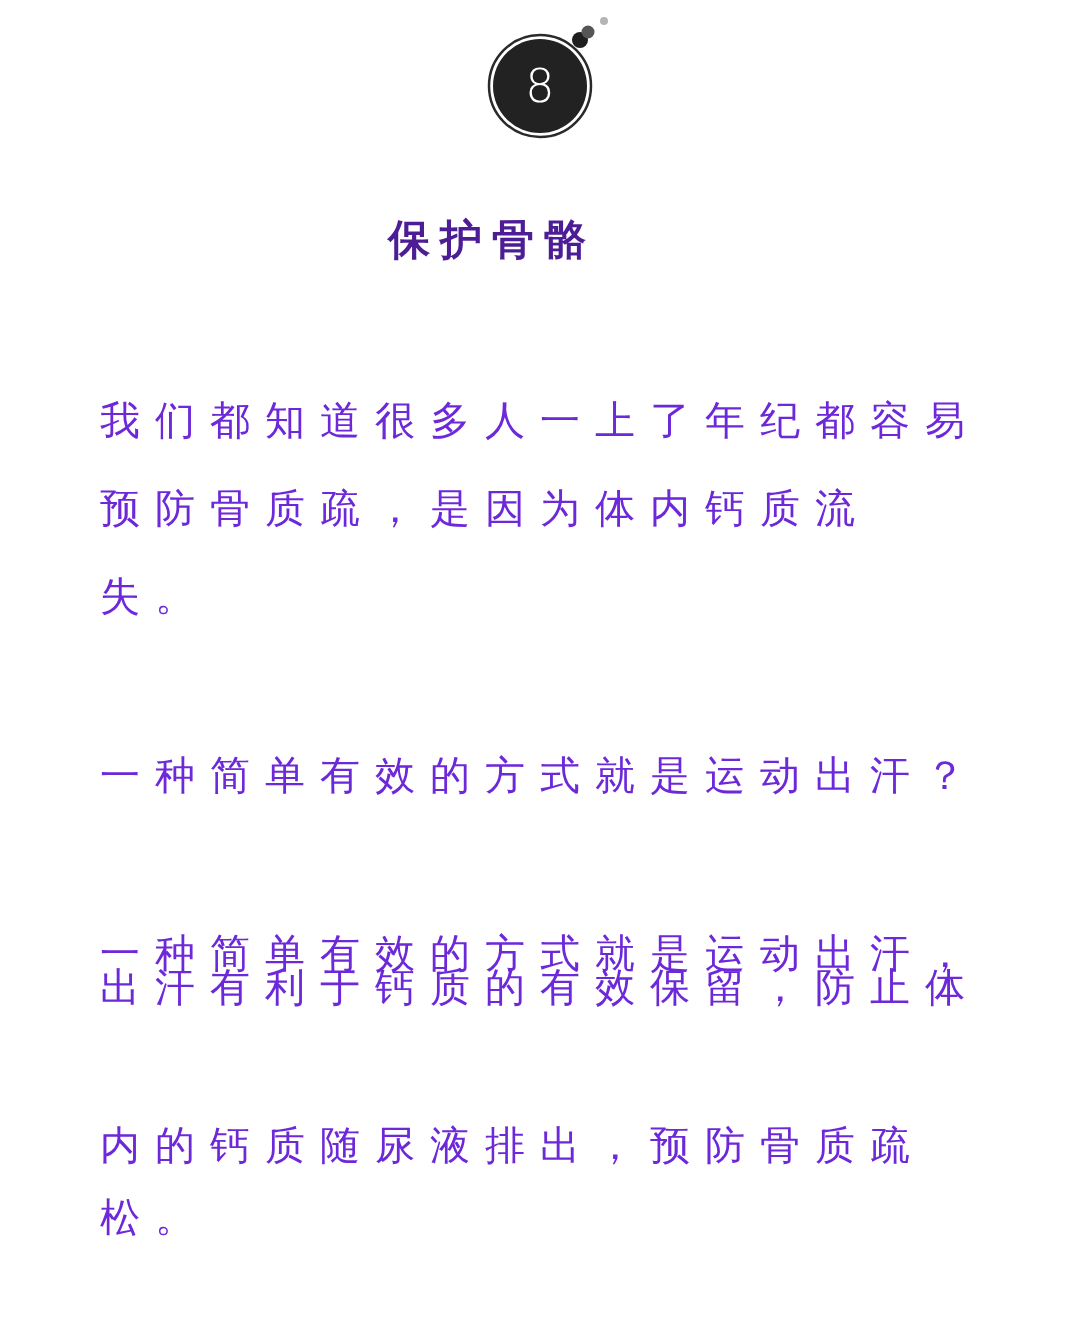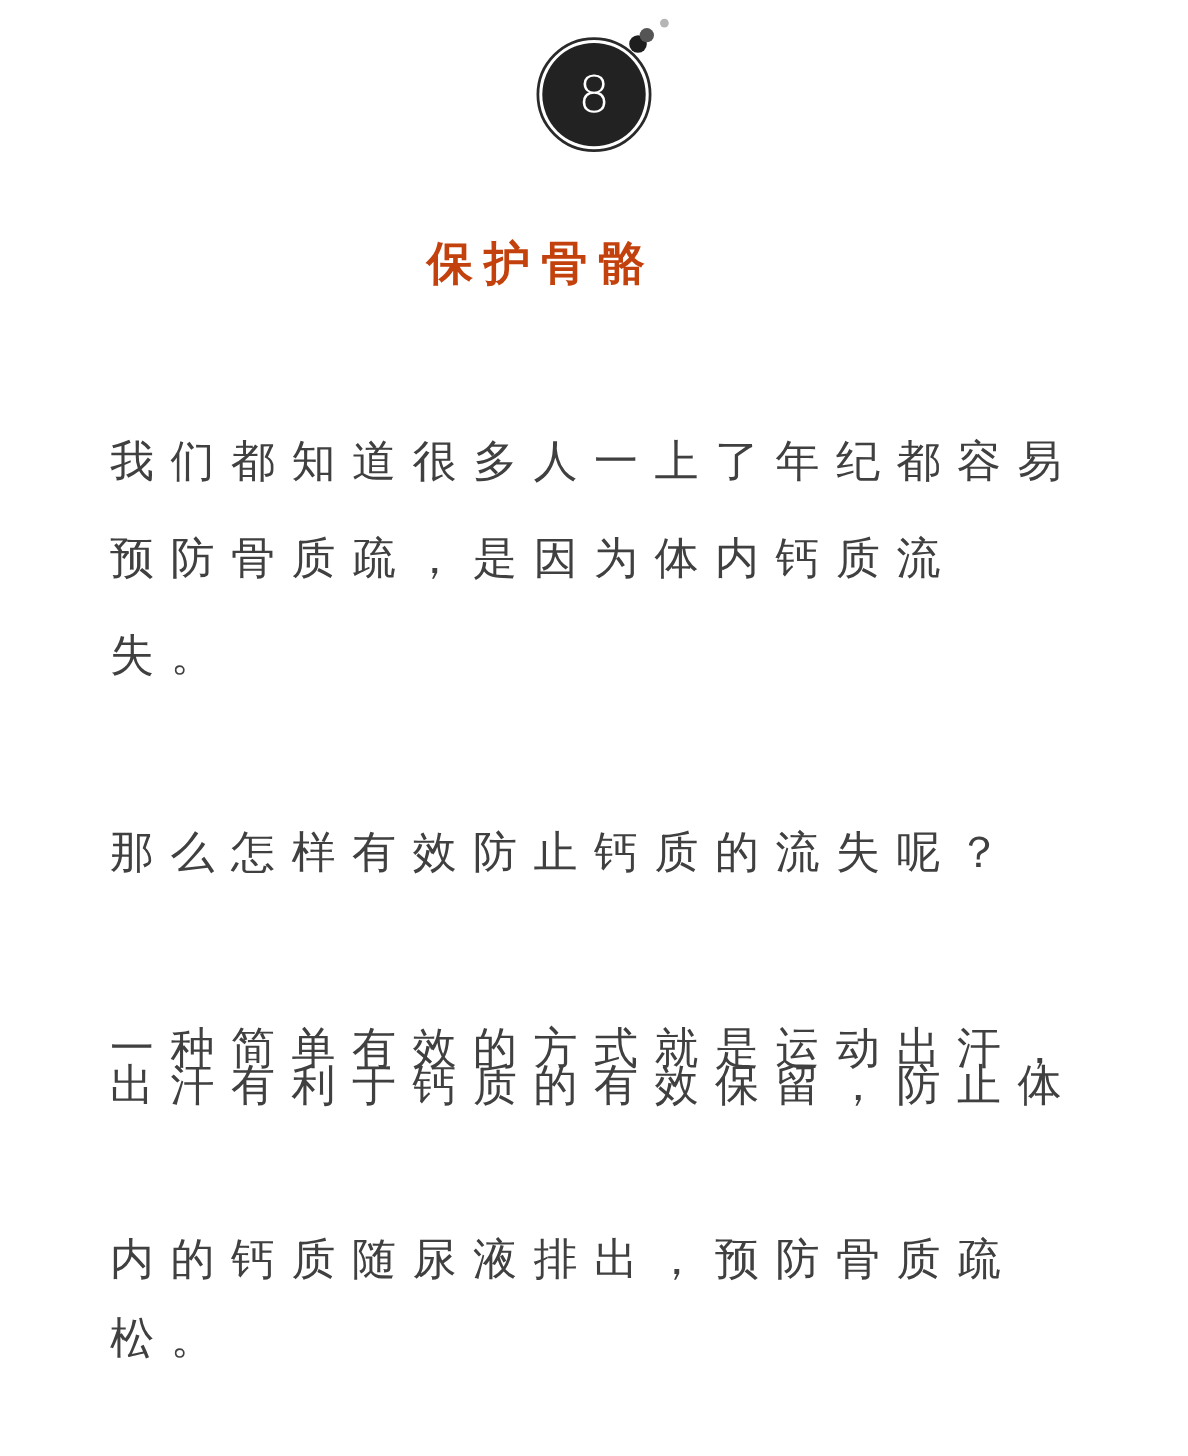--- a/index.html
+++ b/index.html
@@ -38,29 +38,29 @@
     }
     .section-title {
       position: absolute;
       left: 0;
       top: 212px;
       width: 984px;
       text-align: center;
       font-size: 42px;
       font-weight: bold;
       letter-spacing: 10px;
-      color: #c2410c;
+      color: #4c1d95;
     }
     .line {
       position: absolute;
       left: 100px;
       font-size: 40px;
       letter-spacing: 15px;
       white-space: nowrap;
-      color: #404040;
+      color: #6d28d9;
       line-height: 56px;
     }
   </style>
 </head>
 <body>
 
 <div class="badge-wrap">
   <svg width="160" height="150" viewBox="0 0 160 150">
     <circle cx="70" cy="86" r="51" fill="none" stroke="#2a2a2a" stroke-width="2.5"></circle>
     <circle cx="70" cy="86" r="47" fill="#222222"></circle>
@@ -73,21 +73,21 @@
 
 <div class="section-title">保护骨骼</div>
 
 <div>
   <div class="line" style="top:392px;">我们都知道很多人一上了年纪都容易</div>
   <div class="line" style="top:480px;">预防骨质疏，是因为体内钙质流</div>
   <div class="line" style="top:568px;">失。</div>
 </div>
 
 <div>
-  <div class="line" style="top:747px;">那么怎样有效防止钙质的流失呢？</div>
+  <div class="line" style="top:747px;">一种简单有效的方式就是运动出汗？</div>
 </div>
 
 <div>
   <div class="line" style="top:925px;">一种简单有效的方式就是运动出汗，</div>
   <div class="line" style="top:959px;">出汗有利于钙质的有效保留，防止体</div>
   <div class="line" style="top:1101px;margin-top:16px;">内的钙质随尿液排出，预防骨质疏</div>
   <div class="line" style="top:1189px;">松。</div>
 </div>
 
 </body></html>

